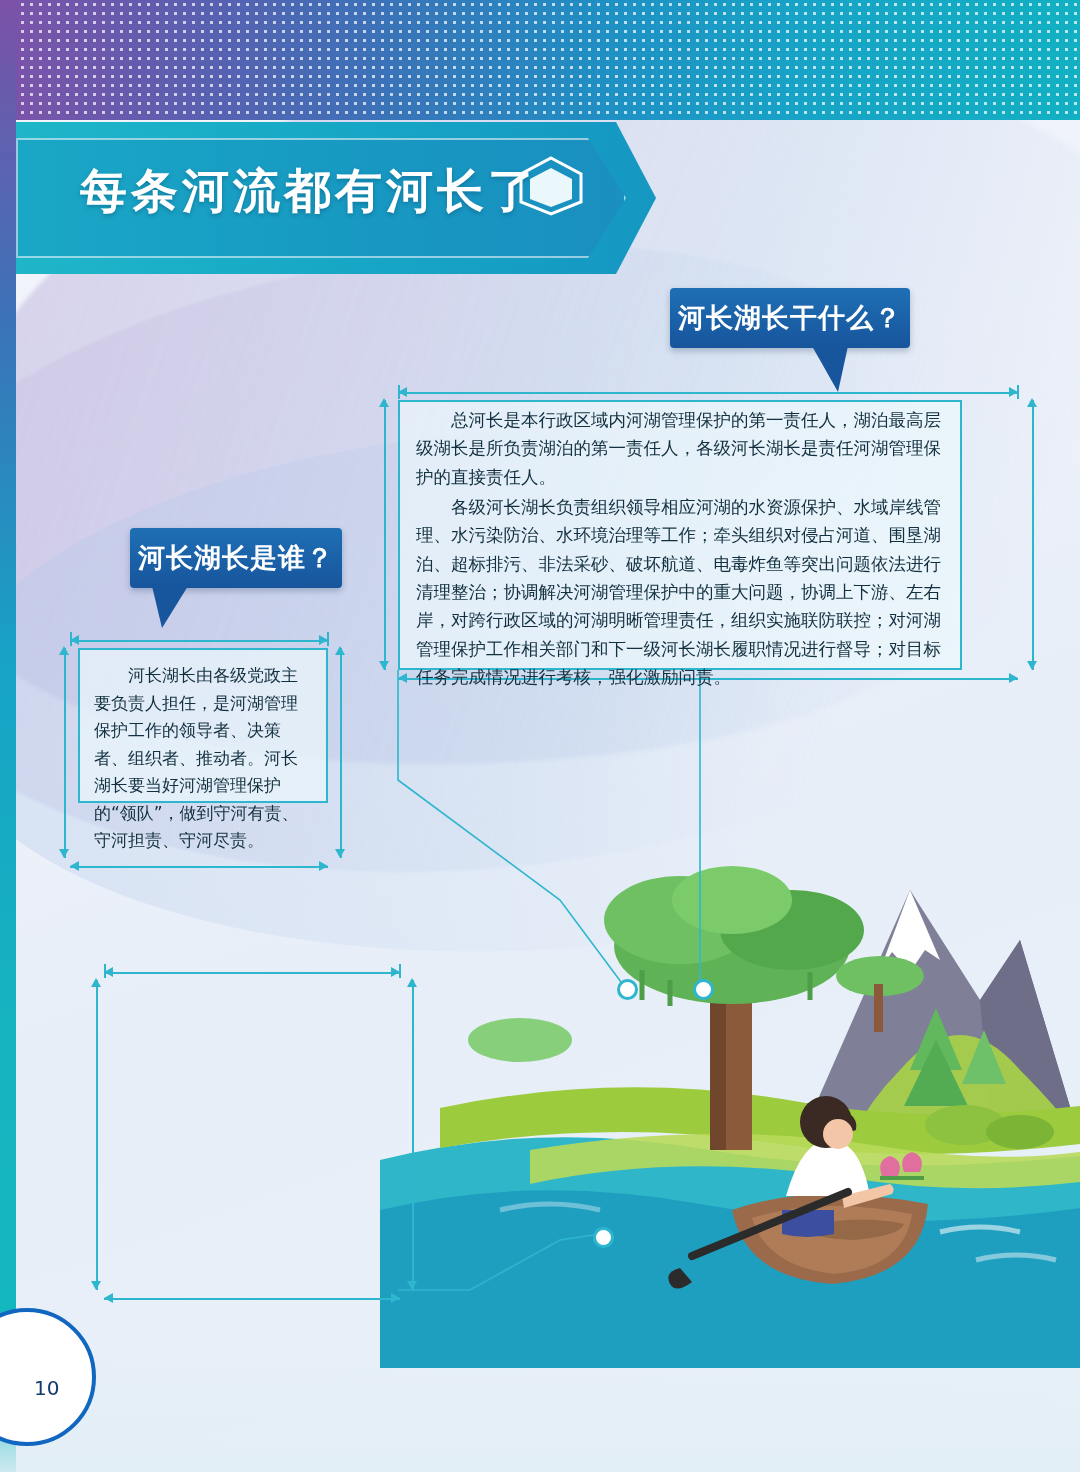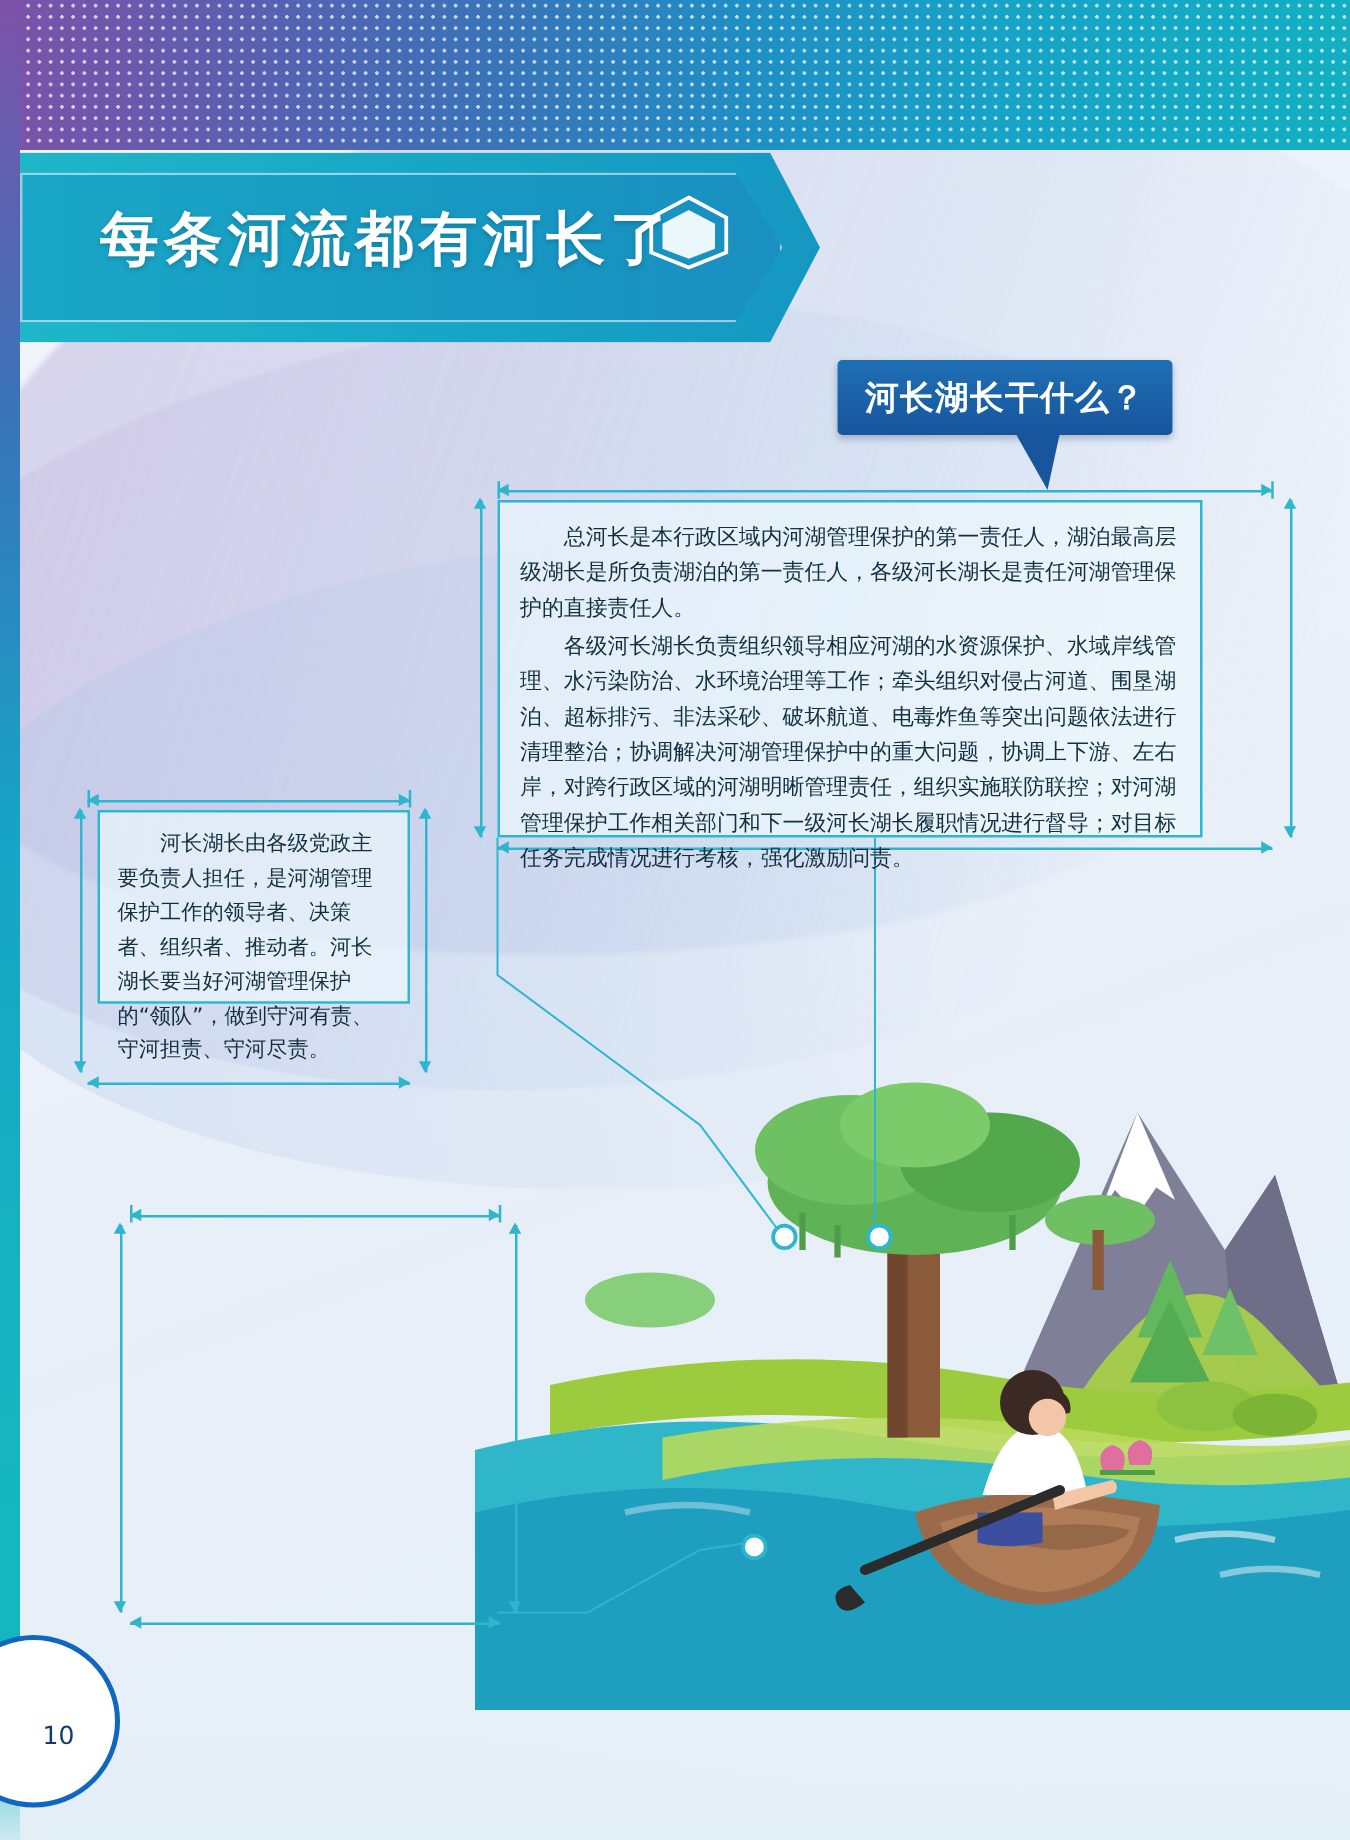--- a/index.html
+++ b/index.html
@@ -76,21 +76,21 @@
   }
   .hexmark{
     position:absolute;left:516px;top:155px;width:70px;height:62px;
   }
 
   
   .bubble{
     position:absolute;
     background:linear-gradient(180deg,#1f6fb5 0%, #17559c 100%);
     color:#fff;font-weight:bold;font-size:27px;letter-spacing:1px;
-    padding:12px 22px;border-radius:4px;white-space:nowrap;
+    padding:12px 8px;border-radius:4px;white-space:nowrap;
     box-shadow:0 3px 6px rgba(0,40,80,.25);
     font-family:"DejaVu Sans","Liberation Sans",sans-serif;
   }
   .bubble .tail{
     position:absolute;width:0;height:0;
   }
   #bubble-what{left:670px;top:288px;}
   #bubble-what .tail{
     left:142px;bottom:-44px;
     border-left:26px solid transparent;border-right:10px solid transparent;
@@ -116,21 +116,21 @@
     border:2px solid #2fb6cf;
     box-sizing:border-box;
     color:#12303f;
     line-height:1.62;
     font-family:"DejaVu Sans","Liberation Sans",sans-serif;
   }
   .panel p{margin:0;text-indent:2em;}
   .panel p+p{margin-top:2px;}
   #panel-what{
     left:398px;top:400px;width:564px;height:270px;
-    padding:14px 16px;font-size:17.5px;
+    padding:4px 16px;font-size:17.5px;
   }
   #panel-who{
     left:78px;top:648px;width:250px;height:155px;
     padding:12px 14px;font-size:17px;
   }
   #panel-can{
     left:110px;top:980px;width:288px;height:310px;
     padding:12px 14px;font-size:17px;
   }
 
@@ -303,16 +303,20 @@
 
   <div class="panel" id="panel-who">
     <p>河长湖长由各级党政主要负责人担任，是河湖管理保护工作的领导者、决策者、组织者、推动者。河长湖长要当好河湖管理保护的“领队”，做到守河有责、守河担责、守河尽责。</p>
   </div>
 
 
   <div class="bubble" id="bubble-what">
     <span>河长湖长干什么？</span>
     <span class="tail"></span>
   </div>
+  <div class="bubble" id="bubble-who">
+    <span>河长湖长是谁？</span>
+    <span class="tail"></span>
+  </div>
 
   <div class="pagenum"></div>
   <div class="pagenum-label">10</div>
 </div>
 
 </body></html>

